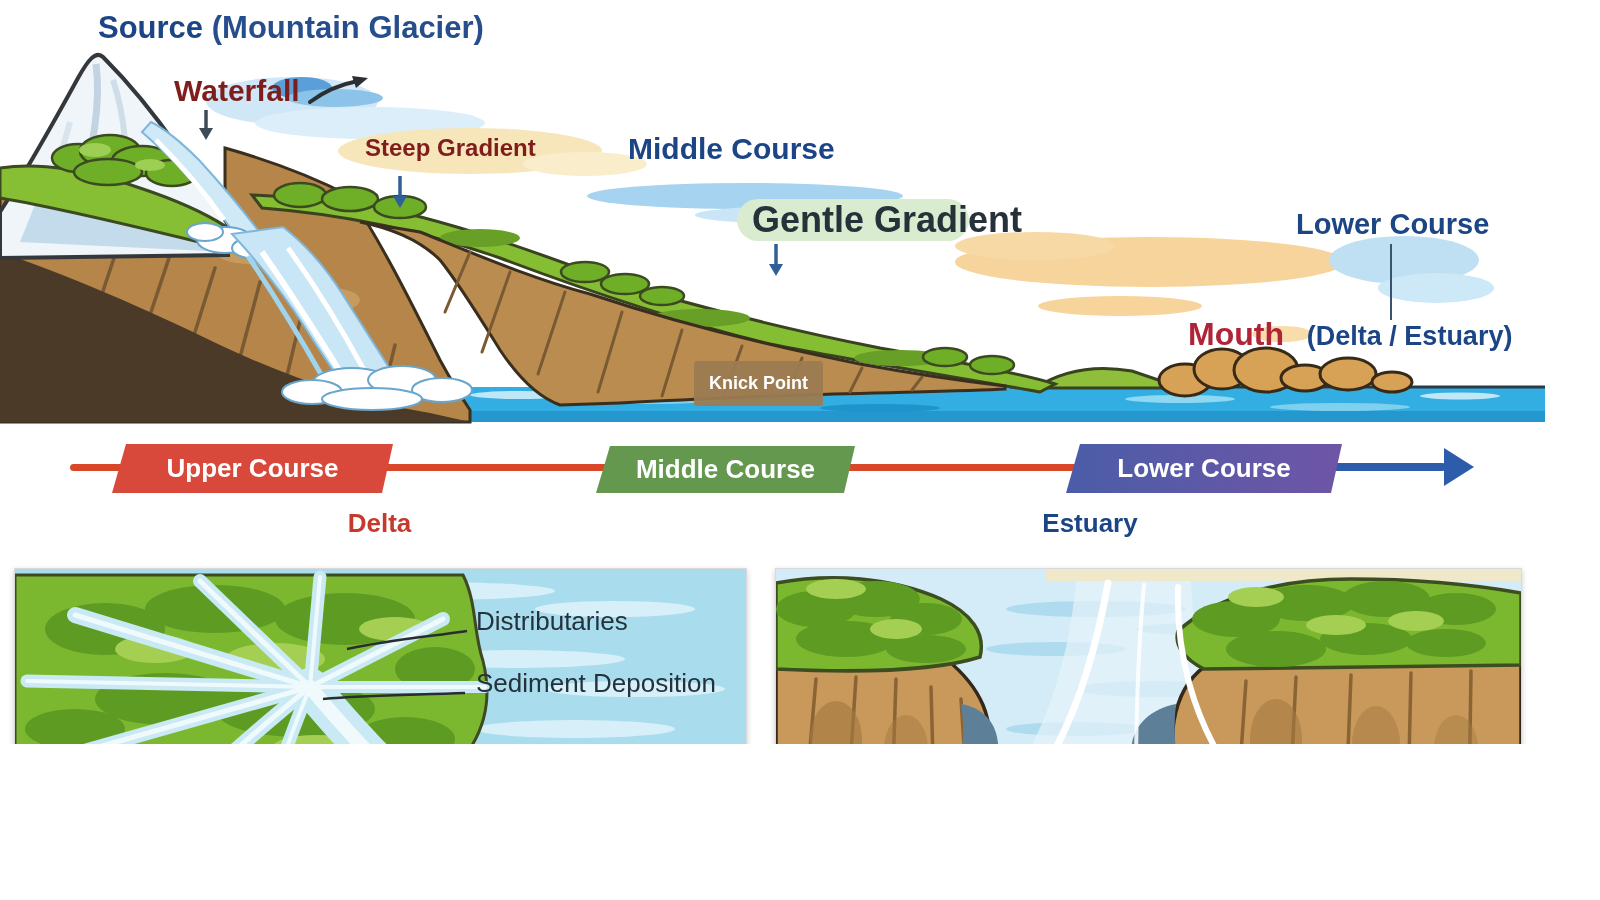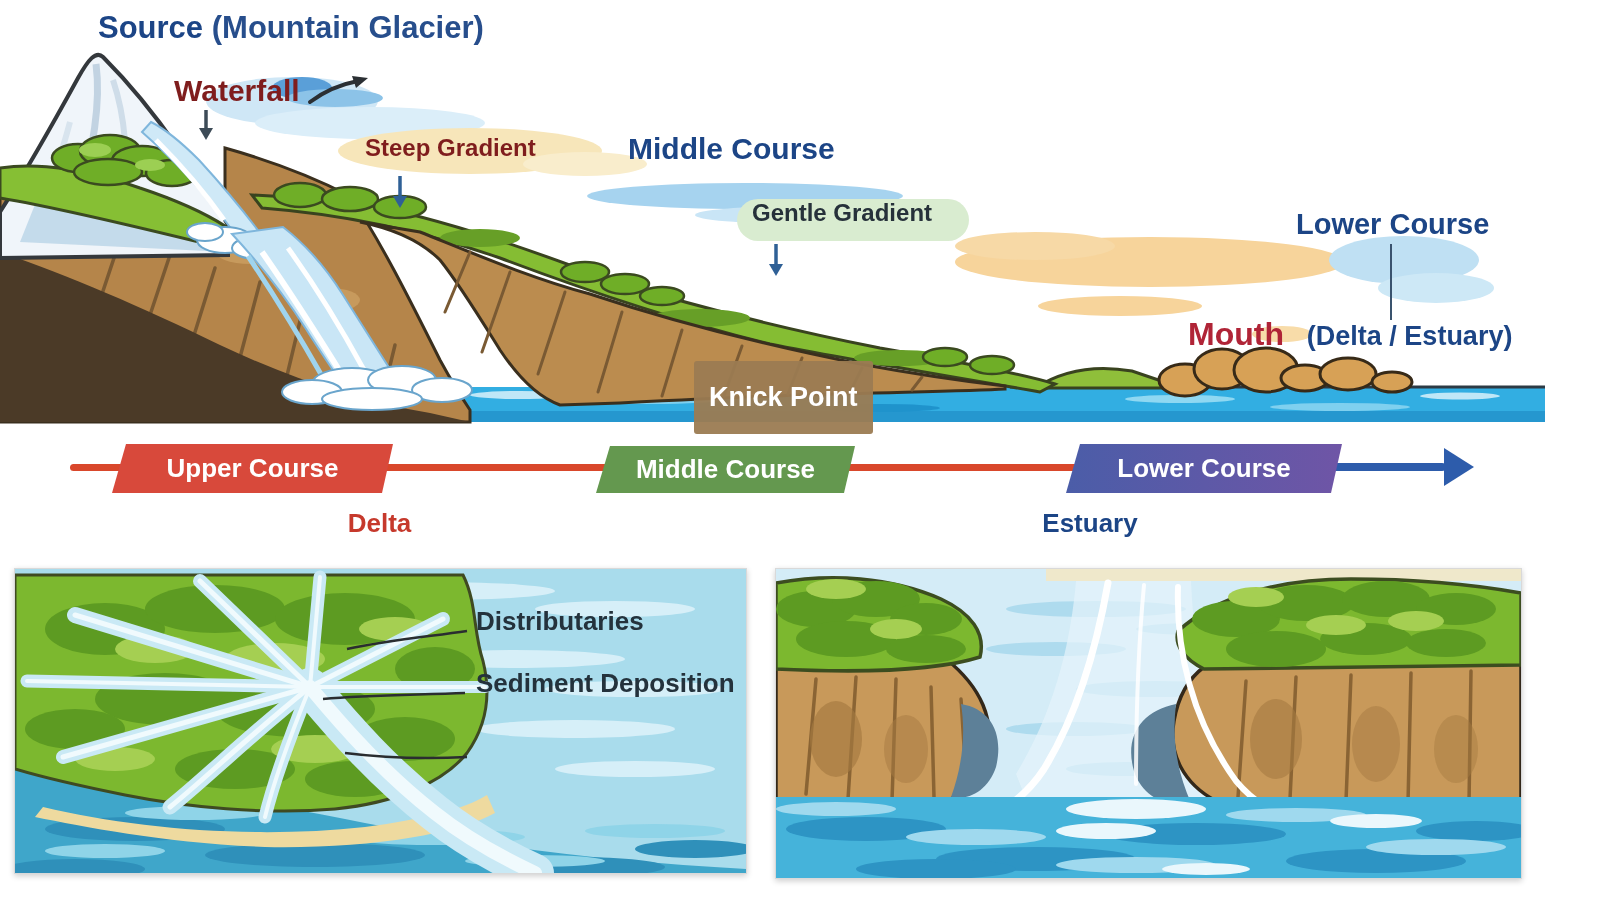--- a/index.html
+++ b/index.html
@@ -1,16 +1,16 @@
 <!DOCTYPE html>
 <html><head>
 <meta charset="utf-8">
 <style>
   html,body{margin:0;padding:0;background:#fff;}
-  #stage{position:relative;width:1600px;height:900px;background:#fff;overflow:hidden;
+  #stage{position:relative;width:1600px;height:744px;background:#fff;overflow:hidden;
          font-family:"Liberation Sans",sans-serif;}
   .abs{position:absolute;}
   .lbl{white-space:nowrap;font-weight:700;}
   .navy{color:#1c4586;}
   .darktxt{color:#7f1d1d;}
   .crimson{color:#b02437;}
   
   .course-line-red{position:absolute;left:70px;top:464px;width:1050px;height:7px;
     background:#d9472b;border-radius:4px;}
   .course-line-blue{position:absolute;left:1330px;top:463px;width:116px;height:8px;
@@ -22,25 +22,25 @@
     clip-path:polygon(14px 0,100% 0,calc(100% - 11px) 100%,0 100%);}
   .badge-upper{left:112px;top:444px;width:281px;height:49px;background:#d8493b;}
   .badge-middle{left:596px;top:446px;width:259px;height:47px;background:#64984f;}
   .badge-lower{left:1066px;top:444px;width:276px;height:49px;
     background:linear-gradient(90deg,#4b5da8,#6f55a6);}
   
   .panel-title{position:absolute;font-weight:700;font-size:26px;text-align:center;}
   
   .panel{position:absolute;border:1px solid #d9d9d9;box-shadow:0 2px 6px rgba(0,0,0,.2);
     background:#fff;}
-  .delta-ann{position:absolute;font-weight:700;font-size:26px;color:#24323c;white-space:nowrap;}
+  .delta-ann{position:absolute;font-weight:400;font-size:26px;color:#24323c;white-space:nowrap;}
   .pointer-line{position:absolute;left:1390px;top:244px;width:2px;height:76px;background:#3a536e;}
   .down-arrow{position:absolute;}
   .knick{position:absolute;left:694px;top:361px;background:rgba(155,123,82,.95);
-    color:#fff;font-weight:700;font-size:27px;padding:21px 15px;border-radius:3px;white-space:nowrap;}
+    color:#fff;font-weight:700;font-size:18px;padding:12px 15px;border-radius:3px;white-space:nowrap;}
   .steep-hl{background:transparent;}
 </style>
 </head>
 <body>
 
 <div id="stage">
 
   <svg class="abs" style="left:0;top:0" width="1600" height="432" viewBox="0 0 1600 432">
 
     <g>
@@ -195,21 +195,21 @@
   </svg>
 
   <div class="abs lbl darktxt steep-hl" style="left:365px;top:134px;font-size:24px">Steep Gradient</div>
   <svg class="down-arrow" style="left:392px;top:176px" width="16" height="32" viewBox="0 0 16 32">
     <line x1="8" y1="0" x2="8" y2="22" stroke="#2f6096" stroke-width="3.5"></line>
     <polygon points="1,20 15,20 8,32" fill="#2f6096"></polygon>
   </svg>
 
   <div class="abs lbl navy" style="left:628px;top:132px;font-size:30px">Middle Course</div>
 
-  <div class="abs lbl" style="left:752px;top:199px;font-size:24px;color:#26313a">Gentle Gradient</div>
+  <div class="abs lbl" style="left:752px;top:199px;font-size:36px;color:#26313a">Gentle Gradient</div>
   <svg class="down-arrow" style="left:768px;top:244px" width="16" height="32" viewBox="0 0 16 32">
     <line x1="8" y1="0" x2="8" y2="22" stroke="#2f6096" stroke-width="3.5"></line>
     <polygon points="1,20 15,20 8,32" fill="#2f6096"></polygon>
   </svg>
 
   <div class="abs lbl navy" style="left:1296px;top:208px;font-size:29px">Lower Course</div>
   <div class="pointer-line"></div>
 
   <div class="abs lbl" style="left:1188px;top:316px;font-size:32px">
     <span class="crimson">Mouth</span>

